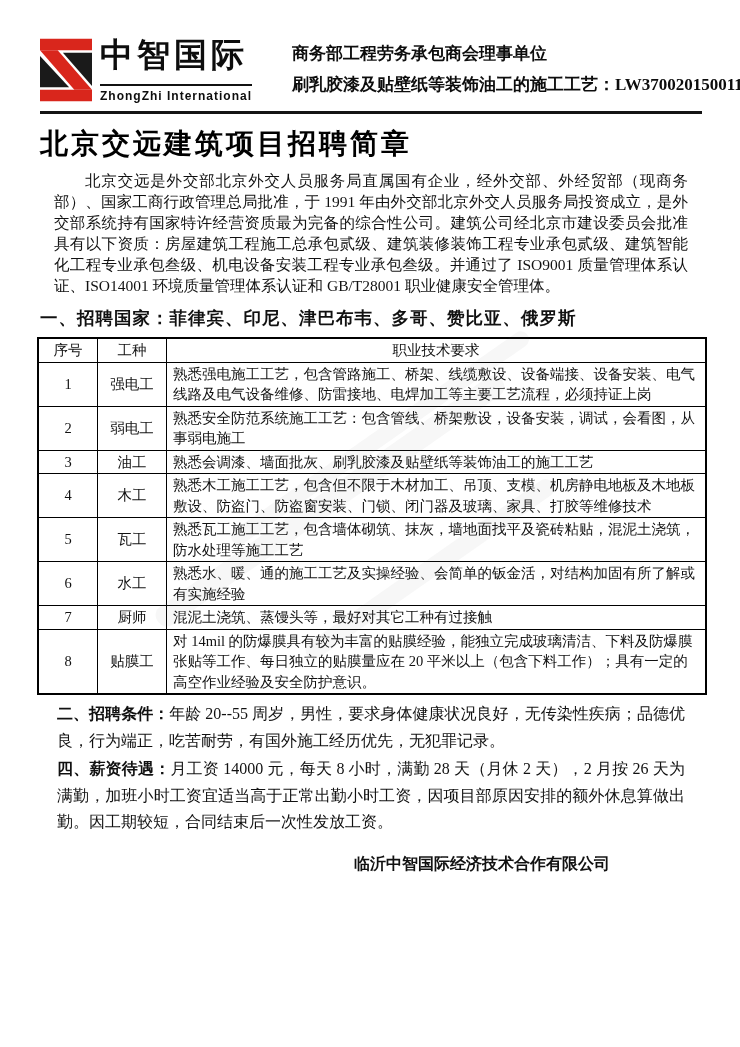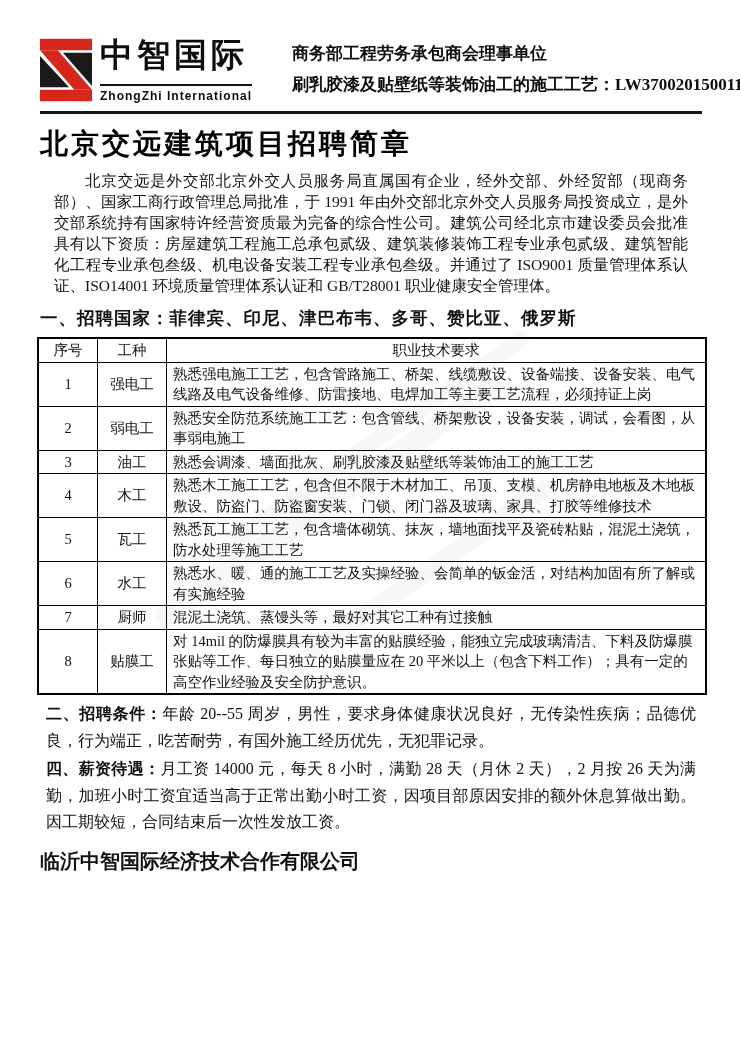--- a/index.html
+++ b/index.html
@@ -48,42 +48,42 @@
     font-size:15.5px;line-height:21px;text-align:justify;
     text-indent:2em;margin:0 14px;
   }
   
   .sec1{
     font-size:17.5px;font-weight:bold;letter-spacing:1px;
     margin:10px 0 7px 0;
   }
   .para{
     font-size:16px;line-height:26.5px;text-align:justify;
-    margin:2px 6px;
+    margin:2px 17px;
   }
   .para .lbl{font-weight:bold;}
   
   table.jobs{
     width:670px;border-collapse:collapse;margin:0 0 6px -3px;
     font-size:14.5px;line-height:20.5px;
     border:2px solid #000;
   }
   table.jobs th,table.jobs td{
     border:1px solid #000;
     padding:1px 6px;
     vertical-align:middle;
   }
   table.jobs th{font-weight:normal;text-align:center;height:20px;}
   td.c-no{width:46px;text-align:center;}
   td.c-trade{width:56px;text-align:center;}
   td.c-req{text-align:left;}
   
   .footer{
-    margin-top:12px;text-align:left;padding-right:92px;
-    font-size:20px;font-weight:bold;
+    margin-top:18px;text-align:right;padding-right:92px;
+    font-size:16px;font-weight:bold;
   }
   
   .watermark{position:absolute;left:80px;top:340px;width:560px;height:380px;pointer-events:none;}
   .wm-stroke{position:absolute;background:#5a5a5a;opacity:0.05;border-radius:10px;transform:rotate(-35deg);}
   .wm-1{left:40px;top:150px;width:420px;height:22px;}
   .wm-2{left:120px;top:90px;width:360px;height:16px;}
   .wm-3{left:200px;top:220px;width:300px;height:18px;}
 </style>
 </head>
 <body>

